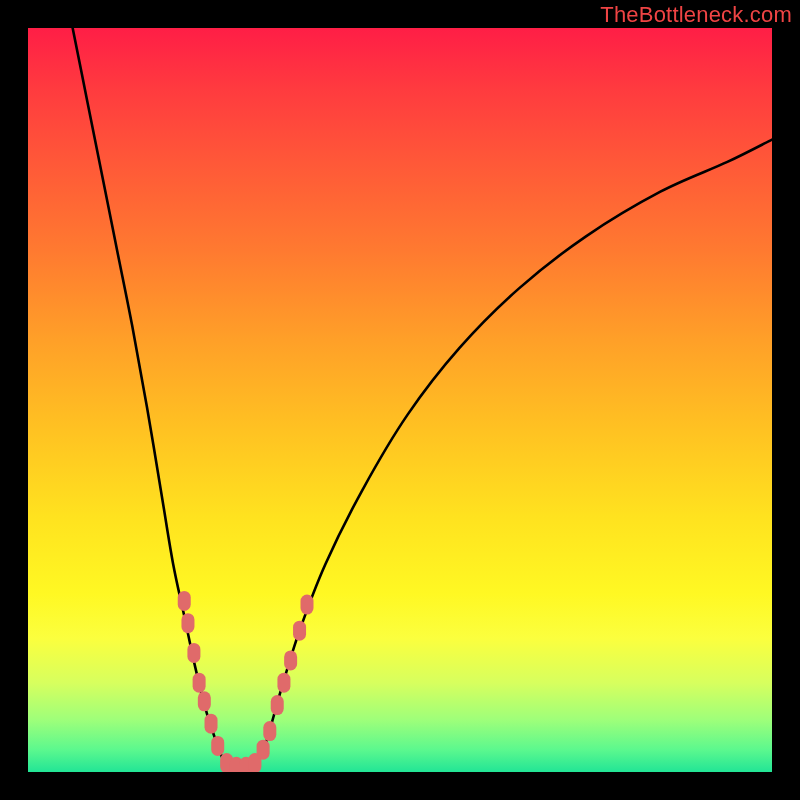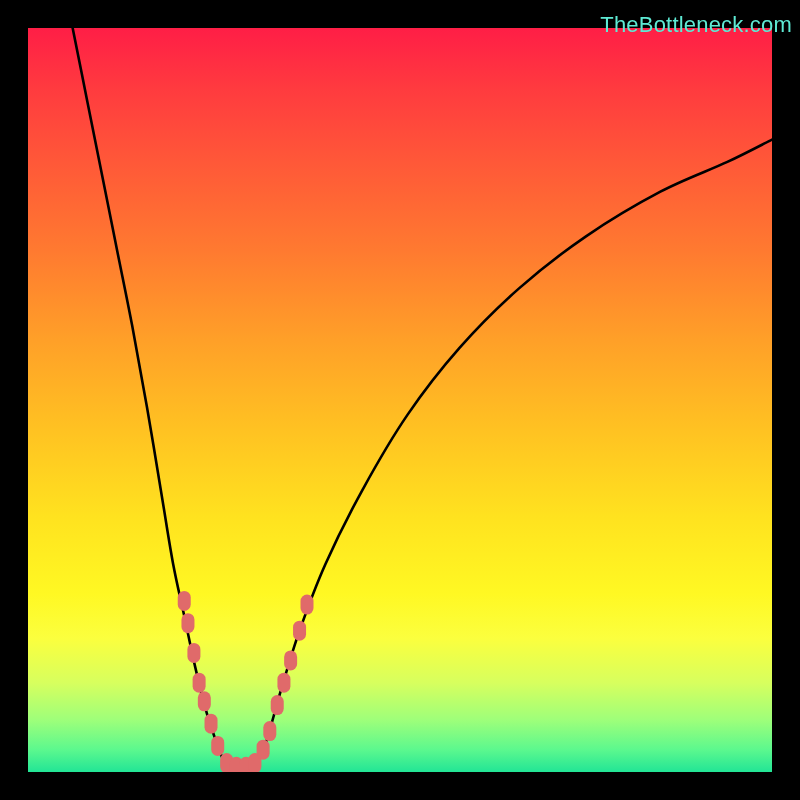--- a/index.html
+++ b/index.html
@@ -41,26 +41,25 @@
       #d7ff5e 88%,
       #9eff7a 93%,
       #5cf88e 97%,
       #22e596 100%
     );
   }
   .watermark {
     position: absolute;
     top: 2px;
     right: 8px;
-    color: #5eead4;
+    color: #ef4444;
     font-size: 22px;
     font-weight: 500;
     letter-spacing: 0.2px;
     user-select: none;
-    margin-top: 10px;
   }
   svg.curves {
     position: absolute;
     left: 0; top: 0;
     width: 744px; height: 744px;
   }
 </style>
 </head>
 <body>
 

